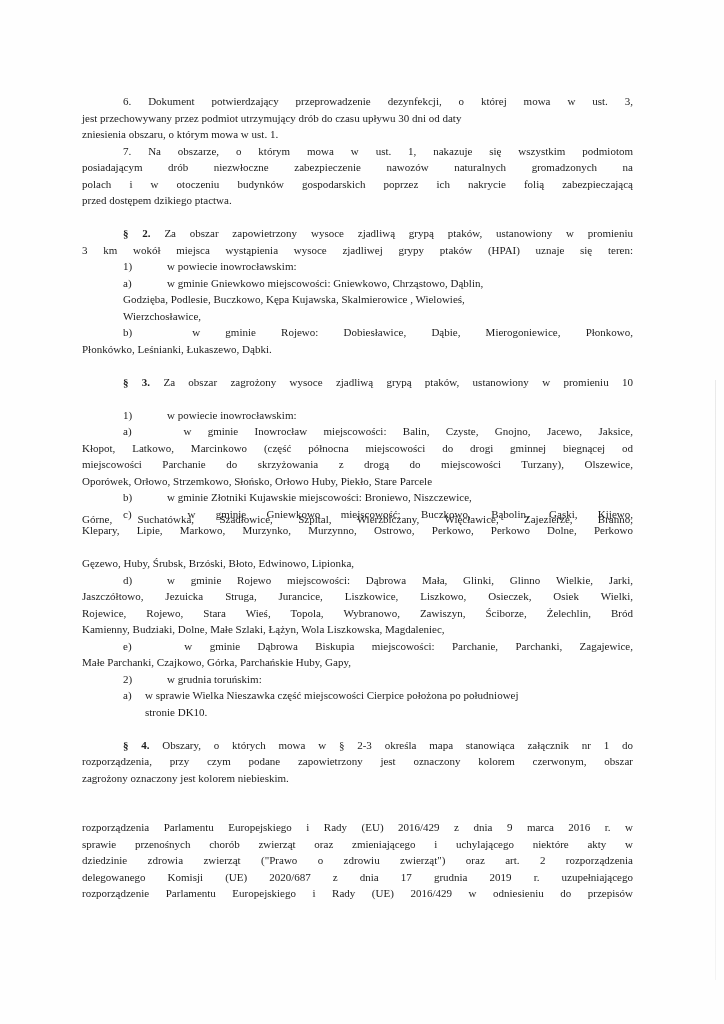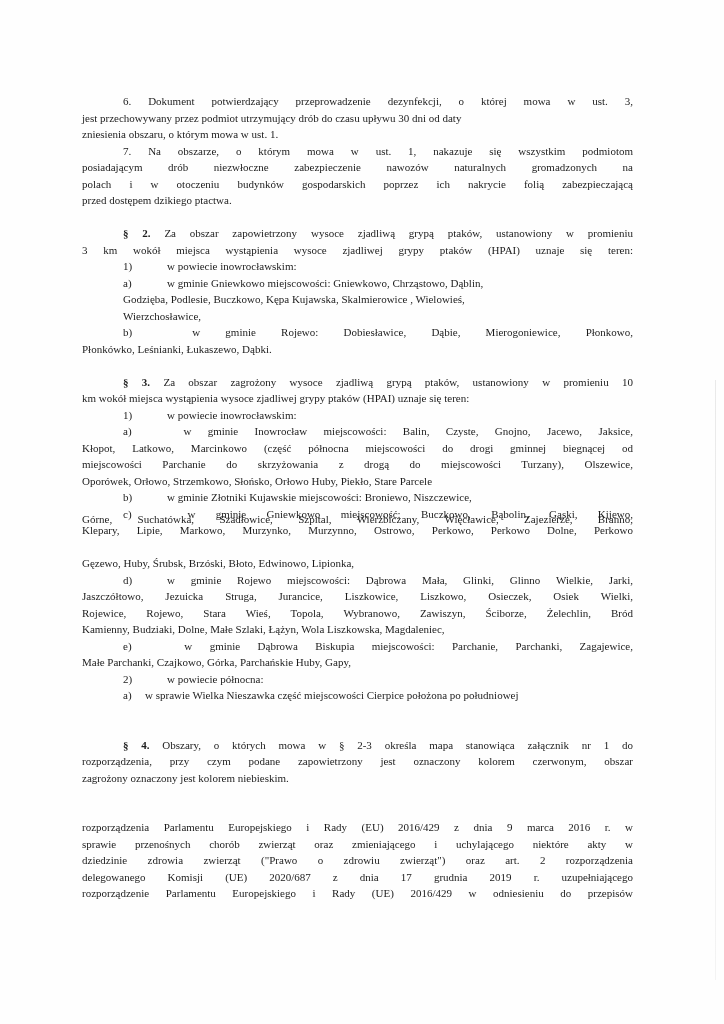--- a/index.html
+++ b/index.html
@@ -43,39 +43,39 @@
   <div class="ln ind j" style="top:225px"><b>§ 2.</b><span> Za obszar zapowietrzony wysoce zjadliwą grypą ptaków, ustanowiony w promieniu</span></div>
   <div class="ln j" style="top:242px">3 km wokół miejsca wystąpienia wysoce zjadliwej grypy ptaków (HPAI) uznaje się teren:</div>
   <div class="ln ind" style="top:258px"><span class="lab">1)</span><span>w powiecie inowrocławskim:</span></div>
   <div class="ln ind" style="top:275px"><span class="lab">a)</span><span>w gminie Gniewkowo miejscowości: Gniewkowo, Chrząstowo, Dąblin,</span></div>
   <div class="ln ind" style="top:291px">Godzięba, Podlesie, Buczkowo, Kępa Kujawska, Skalmierowice , Wielowieś,</div>
   <div class="ln ind j" style="top:324px"><span class="lab">b)</span> <span>w gminie Rojewo: Dobiesławice, Dąbie, Mierogoniewice, Płonkowo,</span></div>
   <div class="ln ind" style="top:308px">Wierzchosławice,</div>
   <div class="ln" style="top:341px">Płonkówko, Leśnianki, Łukaszewo, Dąbki.</div>
 
   <div class="ln ind j" style="top:374px"><b>§ 3.</b><span> Za obszar zagrożony wysoce zjadliwą grypą ptaków, ustanowiony w promieniu 10</span></div>
-  <div class="ln" style="top:390px">km  wokół miejsca wystąpienia wysoce zjadliwej grypy ptaków (HPAI) uznaje się teren:</div>
   <div class="ln ind" style="top:407px"><span class="lab">1)</span><span>w powiecie inowrocławskim:</span></div>
   <div class="ln ind j" style="top:423px"><span class="lab">a)</span> <span>w gminie Inowrocław miejscowości: Balin, Czyste, Gnojno, Jacewo, Jaksice,</span></div>
   <div class="ln j" style="top:440px">Kłopot, Latkowo, Marcinkowo (część północna miejscowości do drogi gminnej biegnącej od</div>
   <div class="ln j" style="top:456px">miejscowości Parchanie do skrzyżowania z drogą do miejscowości Turzany), Olszewice,</div>
   <div class="ln" style="top:473px">Oporówek, Orłowo, Strzemkowo, Słońsko, Orłowo Huby, Piekło, Stare Parcele</div>
   <div class="ln ind" style="top:489px"><span class="lab">b)</span><span>w gminie Złotniki Kujawskie miejscowości: Broniewo, Niszczewice,</span></div>
   <div class="ln ind j" style="top:506px"><span class="lab">c)</span> <span>w gminie Gniewkowo miejscowość: Buczkowo, Bąbolin, Gąski, Kijewo,</span></div>
   <div class="ln j" style="top:522px">Klepary, Lipie, Markowo, Murzynko, Murzynno, Ostrowo, Perkowo, Perkowo Dolne, Perkowo</div>
   <div class="ln j" style="top:511px">Górne, Suchatówka, Szadłowice, Szpital, Wierzbiczany, Więcławice, Zajezierze, Branno,</div>
   <div class="ln" style="top:555px">Gęzewo, Huby, Śrubsk, Brzóski, Błoto, Edwinowo, Lipionka,</div>
   <div class="ln ind j" style="top:572px"><span class="lab">d)</span><span>w gminie Rojewo miejscowości: Dąbrowa Mała, Glinki, Glinno Wielkie, Jarki,</span></div>
   <div class="ln j" style="top:588px">Jaszczółtowo, Jezuicka Struga, Jurancice, Liszkowice, Liszkowo, Osieczek, Osiek Wielki,</div>
   <div class="ln j" style="top:605px">Rojewice, Rojewo, Stara Wieś, Topola, Wybranowo, Zawiszyn, Ściborze, Żelechlin, Bród</div>
   <div class="ln" style="top:621px">Kamienny, Budziaki, Dolne, Małe Szlaki, Łążyn, Wola Liszkowska, Magdaleniec,</div>
   <div class="ln ind j" style="top:638px"><span class="lab">e)</span> <span>w gminie Dąbrowa Biskupia miejscowości: Parchanie, Parchanki, Zagajewice,</span></div>
   <div class="ln" style="top:654px">Małe Parchanki, Czajkowo, Górka, Parchańskie Huby, Gapy,</div>
-  <div class="ln ind" style="top:671px"><span class="lab">2)</span><span>w powiecie północna:</span></div>
+  <div class="ln ind" style="top:671px"><span class="lab">2)</span><span>w grudnia toruńskim:</span></div>
   <div class="ln ind" style="top:687px"><span class="lab-s">a)</span><span>w sprawie Wielka Nieszawka część miejscowości Cierpice położona po południowej</span></div>
+  <div class="ln ind2" style="top:704px">stronie DK10.</div>
 
   <div class="ln ind j" style="top:737px"><b>§ 4.</b><span> Obszary, o których mowa w § 2-3 określa mapa stanowiąca załącznik nr 1 do</span></div>
   <div class="ln j" style="top:753px">rozporządzenia, przy czym podane zapowietrzony jest oznaczony kolorem czerwonym, obszar</div>
   <div class="ln" style="top:770px">zagrożony oznaczony jest kolorem niebieskim.</div>
 
   <div class="ln j" style="top:819px">rozporządzenia Parlamentu Europejskiego i Rady (EU) 2016/429 z dnia 9 marca 2016 r. w</div>
   <div class="ln j" style="top:836px">sprawie przenośnych chorób zwierząt oraz zmieniającego i uchylającego niektóre akty w</div>
   <div class="ln j" style="top:852px">dziedzinie zdrowia zwierząt ("Prawo o zdrowiu zwierząt") oraz art. 2 rozporządzenia</div>
   <div class="ln j" style="top:869px">delegowanego Komisji (UE) 2020/687 z dnia 17 grudnia 2019 r. uzupełniającego</div>
   <div class="ln j" style="top:885px">rozporządzenie Parlamentu Europejskiego i Rady (UE) 2016/429 w odniesieniu do przepisów</div>

